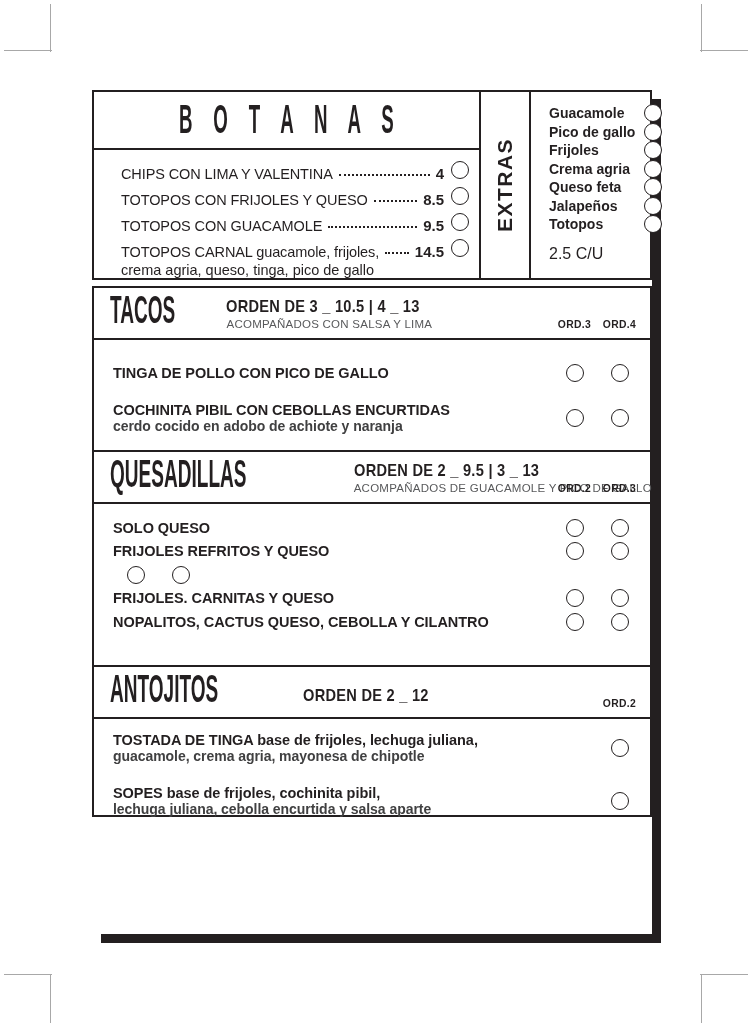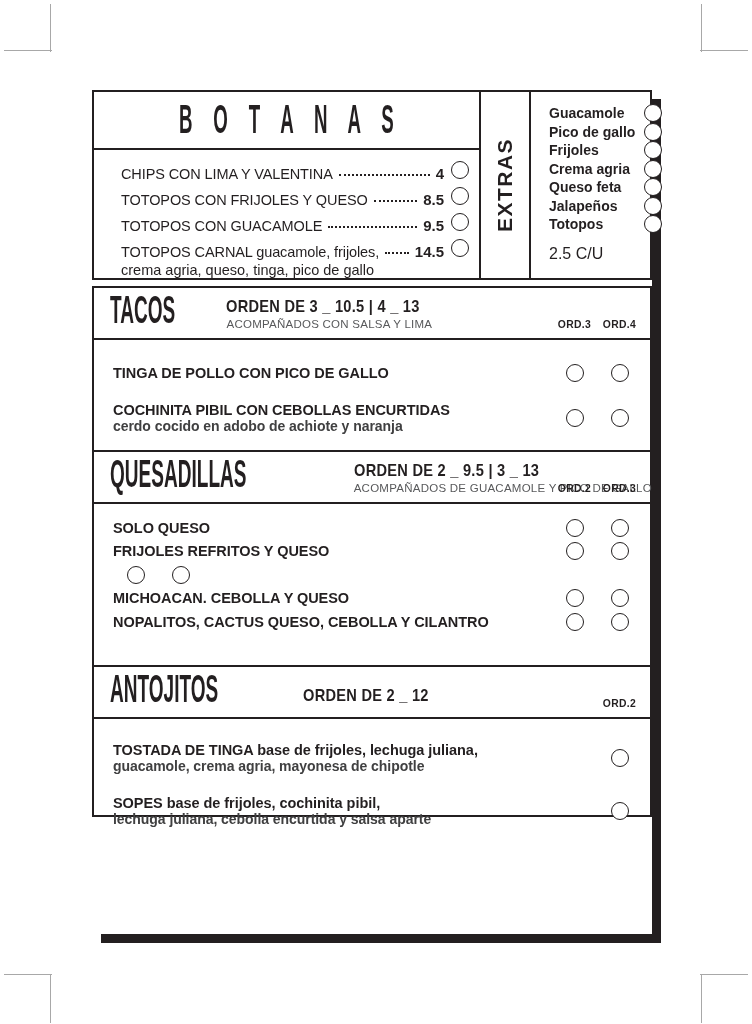--- a/index.html
+++ b/index.html
@@ -489,21 +489,21 @@
                 <span class="bubble"></span>
               </div>
             <div class="bubble-cell">
                 <span class="bubble"></span>
               </div>
           </div>
         </div>
 
         <div class="item-row r-q">
           <div class="item-text">
-            <div class="item-title">MICHOACAN. CEBOLLA Y QUESO</div>
+            <div class="item-title">FRIJOLES. CARNITAS Y QUESO</div>
           </div>
           <div class="bubbles">
             <div class="bubble-cell">
                 <span class="bubble"></span>
               </div>
             <div class="bubble-cell">
                 <span class="bubble"></span>
               </div>
           </div>
         </div>
@@ -528,21 +528,21 @@
     <div class="section block" style="top:575px; height:152px;">
       <div class="sec-head">
         <div class="sec-title">ANTOJITOS</div>
         <div class="sec-meta" style="margin-bottom:12px;">
           <div class="sec-price">ORDEN DE 2 _ 12</div>
         </div>
         <div class="ord-heads">
           <div class="ord-head">ORD.2</div>
         </div>
       </div>
-      <div class="sec-body" style="padding-top:12px;">
+      <div class="sec-body" style="padding-top:2px;">
 
         <div class="item-row r-ant">
           <div class="item-text">
             <div class="item-title">TOSTADA DE TINGA base de frijoles, lechuga juliana,</div>
             <div class="item-desc">guacamole, crema agria, mayonesa de chipotle</div>
           </div>
           <div class="bubbles">
             <div class="bubble-cell">
                 <span class="bubble"></span>
               </div>

